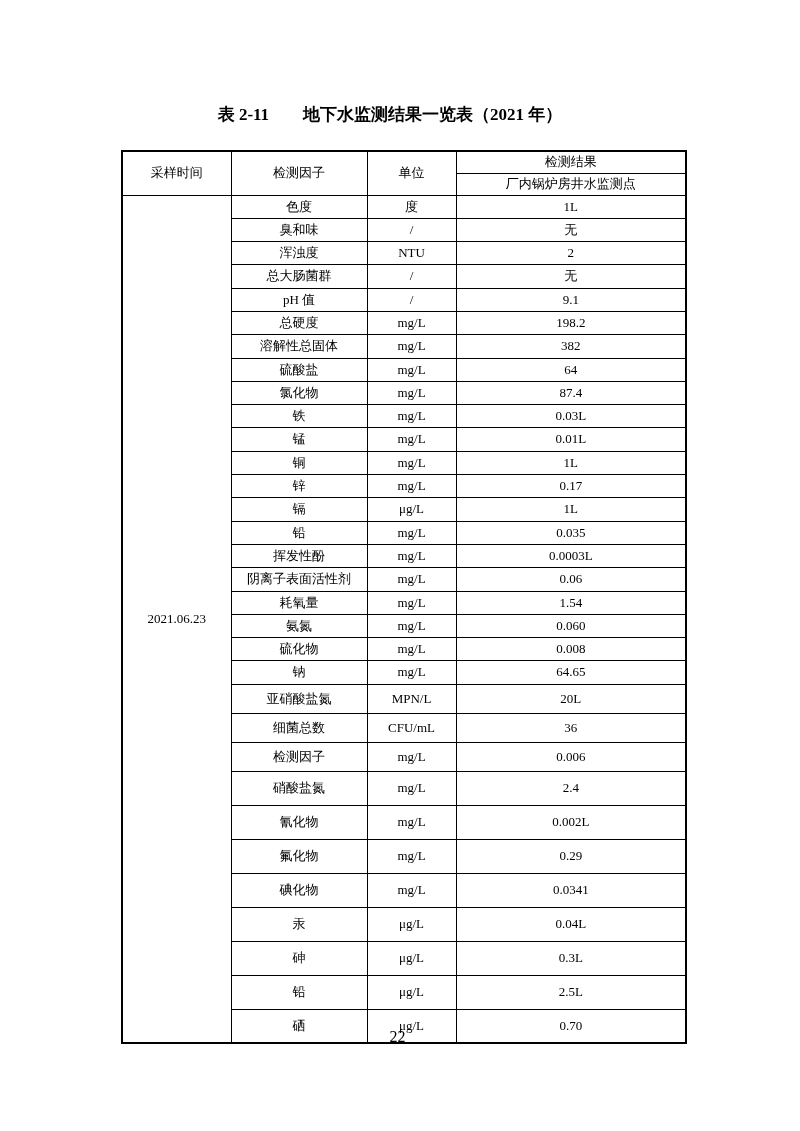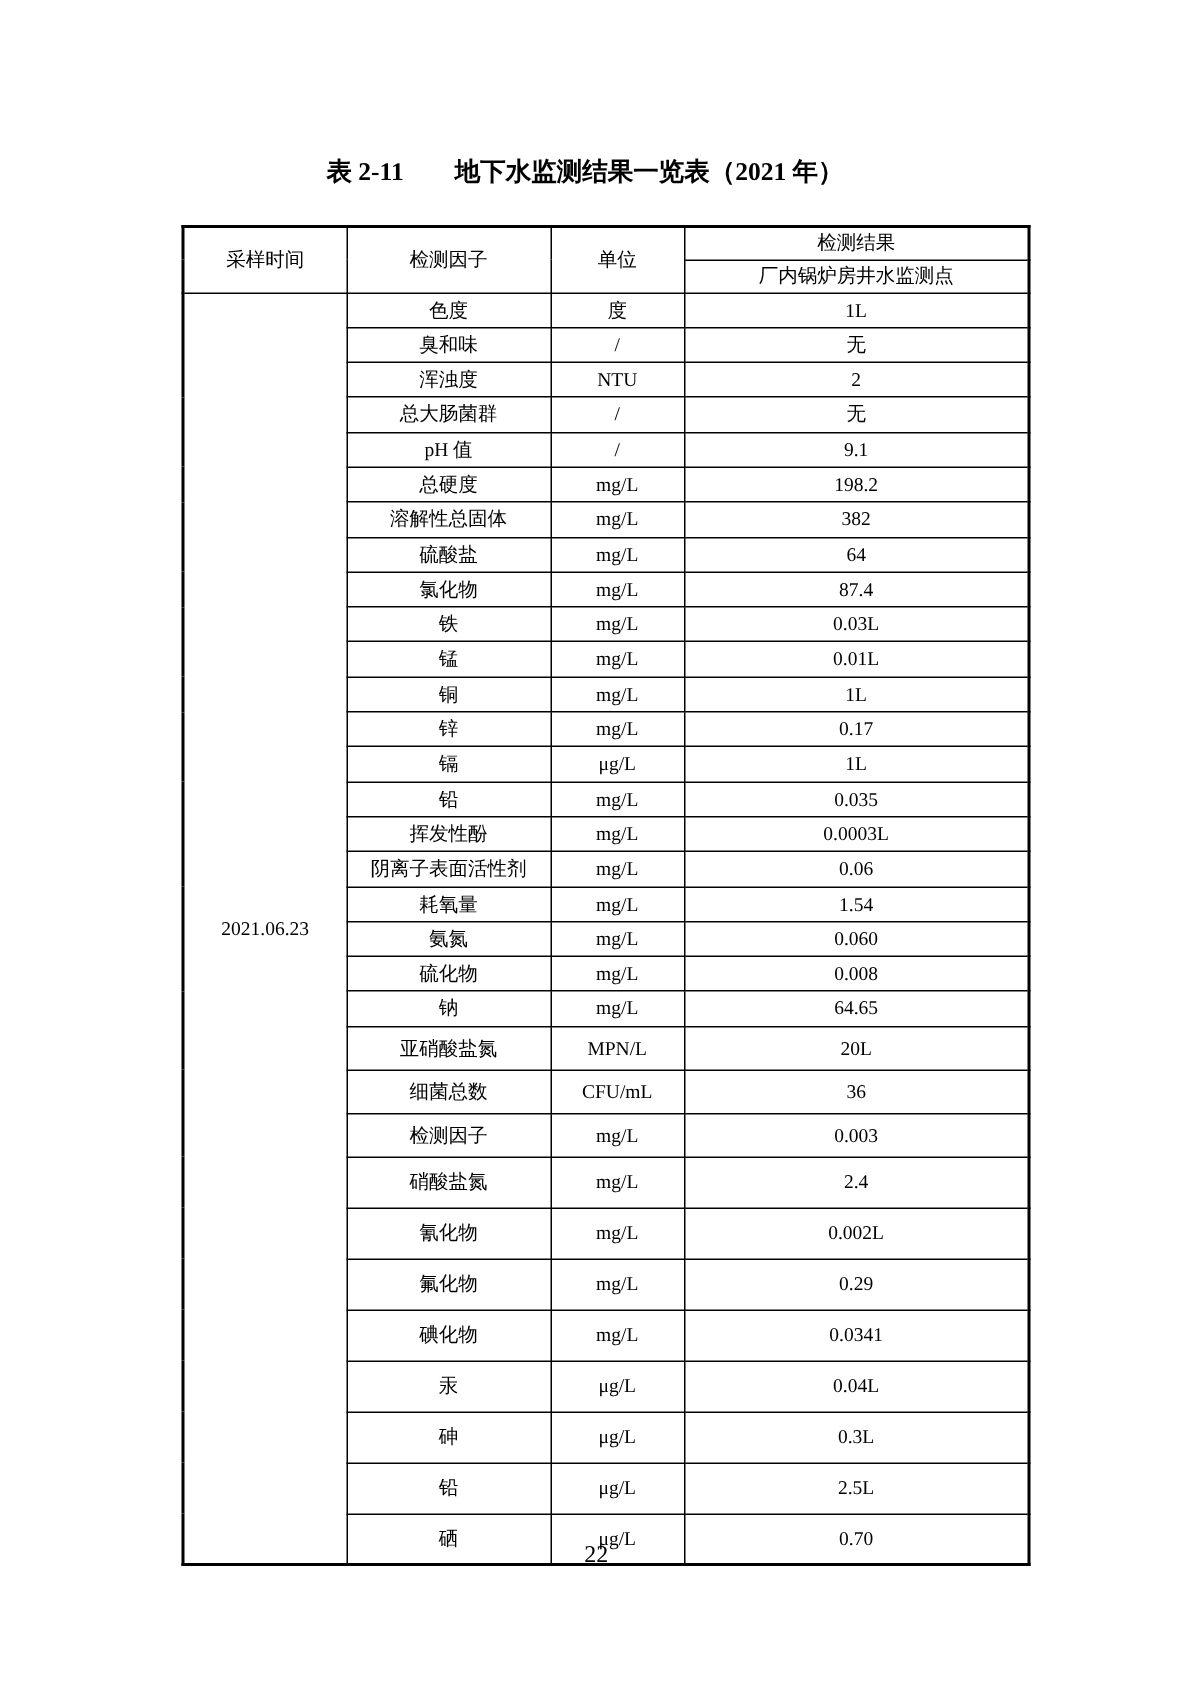--- a/index.html
+++ b/index.html
@@ -198,21 +198,21 @@
           <td>20L</td>
         </tr>
         <tr>
           <td>细菌总数</td>
           <td>CFU/mL</td>
           <td>36</td>
         </tr>
         <tr>
           <td>检测因子</td>
           <td>mg/L</td>
-          <td>0.003</td>
+          <td>0.006</td>
         </tr>
         <tr>
           <td>硝酸盐氮</td>
           <td>mg/L</td>
           <td>2.4</td>
         </tr>
         <tr>
           <td>氰化物</td>
           <td>mg/L</td>
           <td>0.002L</td>

